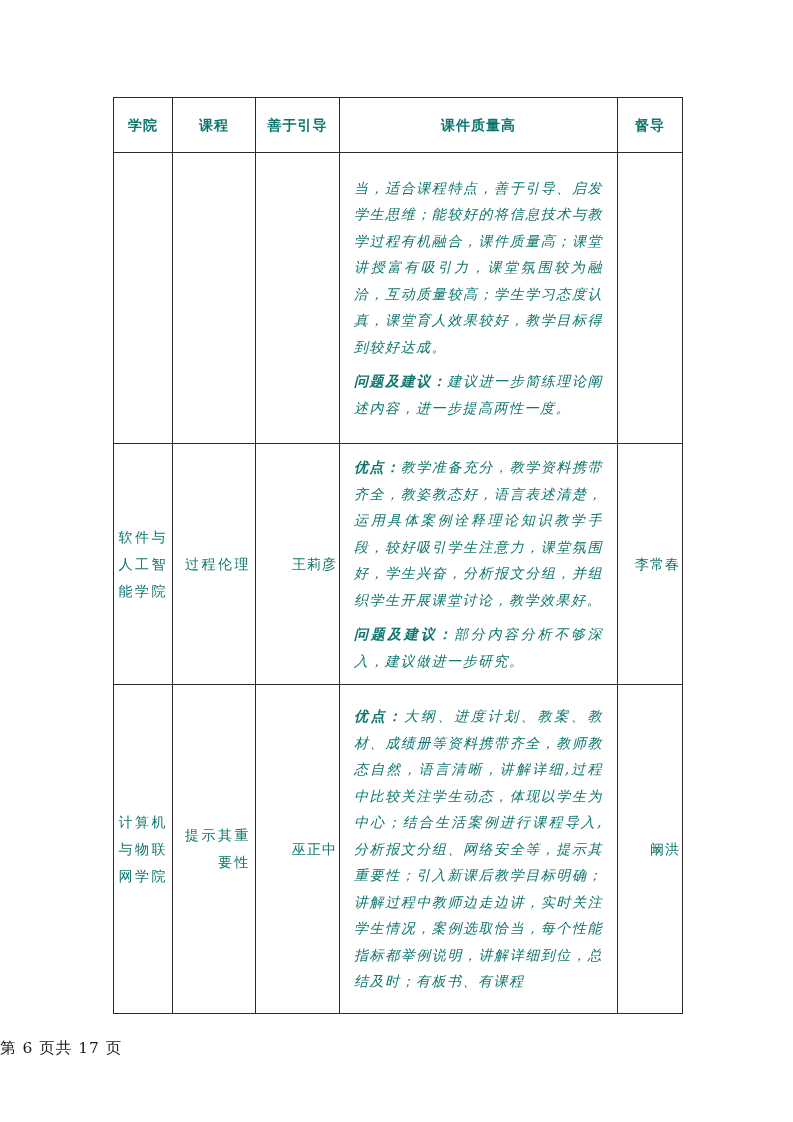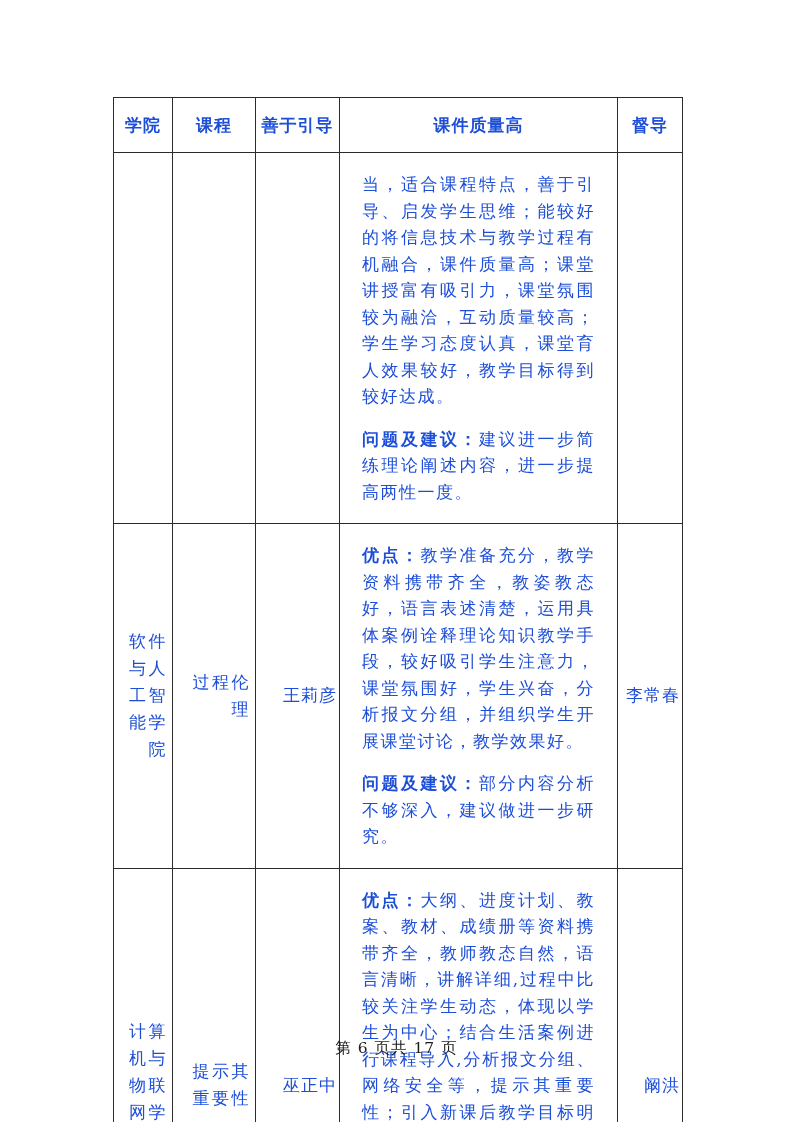--- a/index.html
+++ b/index.html
@@ -14,22 +14,22 @@
 
   table.doc-table{
     position:absolute;left:113px;top:97px;
     width:569px;
     border-collapse:collapse;
     table-layout:fixed;
   }
   .doc-table td,.doc-table th{
     border:1px solid #2b2b2b;
     font-weight:normal;
-    font-size:17px;
-    color:#1d4ed8;
+    font-size:14px;
+    color:#0f766e;
     box-sizing:border-box;
   }
   .doc-table th{
     font-weight:bold;
     text-align:center;
     vertical-align:middle;
     height:55px;
     line-height:24px;
     letter-spacing:1px;
     padding:0 2px;
@@ -49,31 +49,31 @@
   td.name-cell{letter-spacing:1px;padding:0 2px;}
 
   td.eval-cell{
     vertical-align:middle;
     text-align:justify;
     text-justify:inter-character;
     padding:2px 6px;
     line-height:26.5px;
     letter-spacing:1.5px;
   }
-  .eval-cell p{margin:16px;}
+  .eval-cell p{margin:8px;font-style:italic;}
   .eval-cell .lead{font-weight:bold;}
 
   tr.row-1{height:291px;}
   tr.row-2{height:240px;}
   tr.row-3{height:329px;}
 
   .footer{
     position:absolute;
     left:0;top:1038px;width:793px;
-    text-align:center;
+    text-align:left;
     font-size:15.5px;
     letter-spacing:1px;
     color:#1c1c1c;
   }
 </style>
 </head>
 <body>
 
 <div class="page">
 

